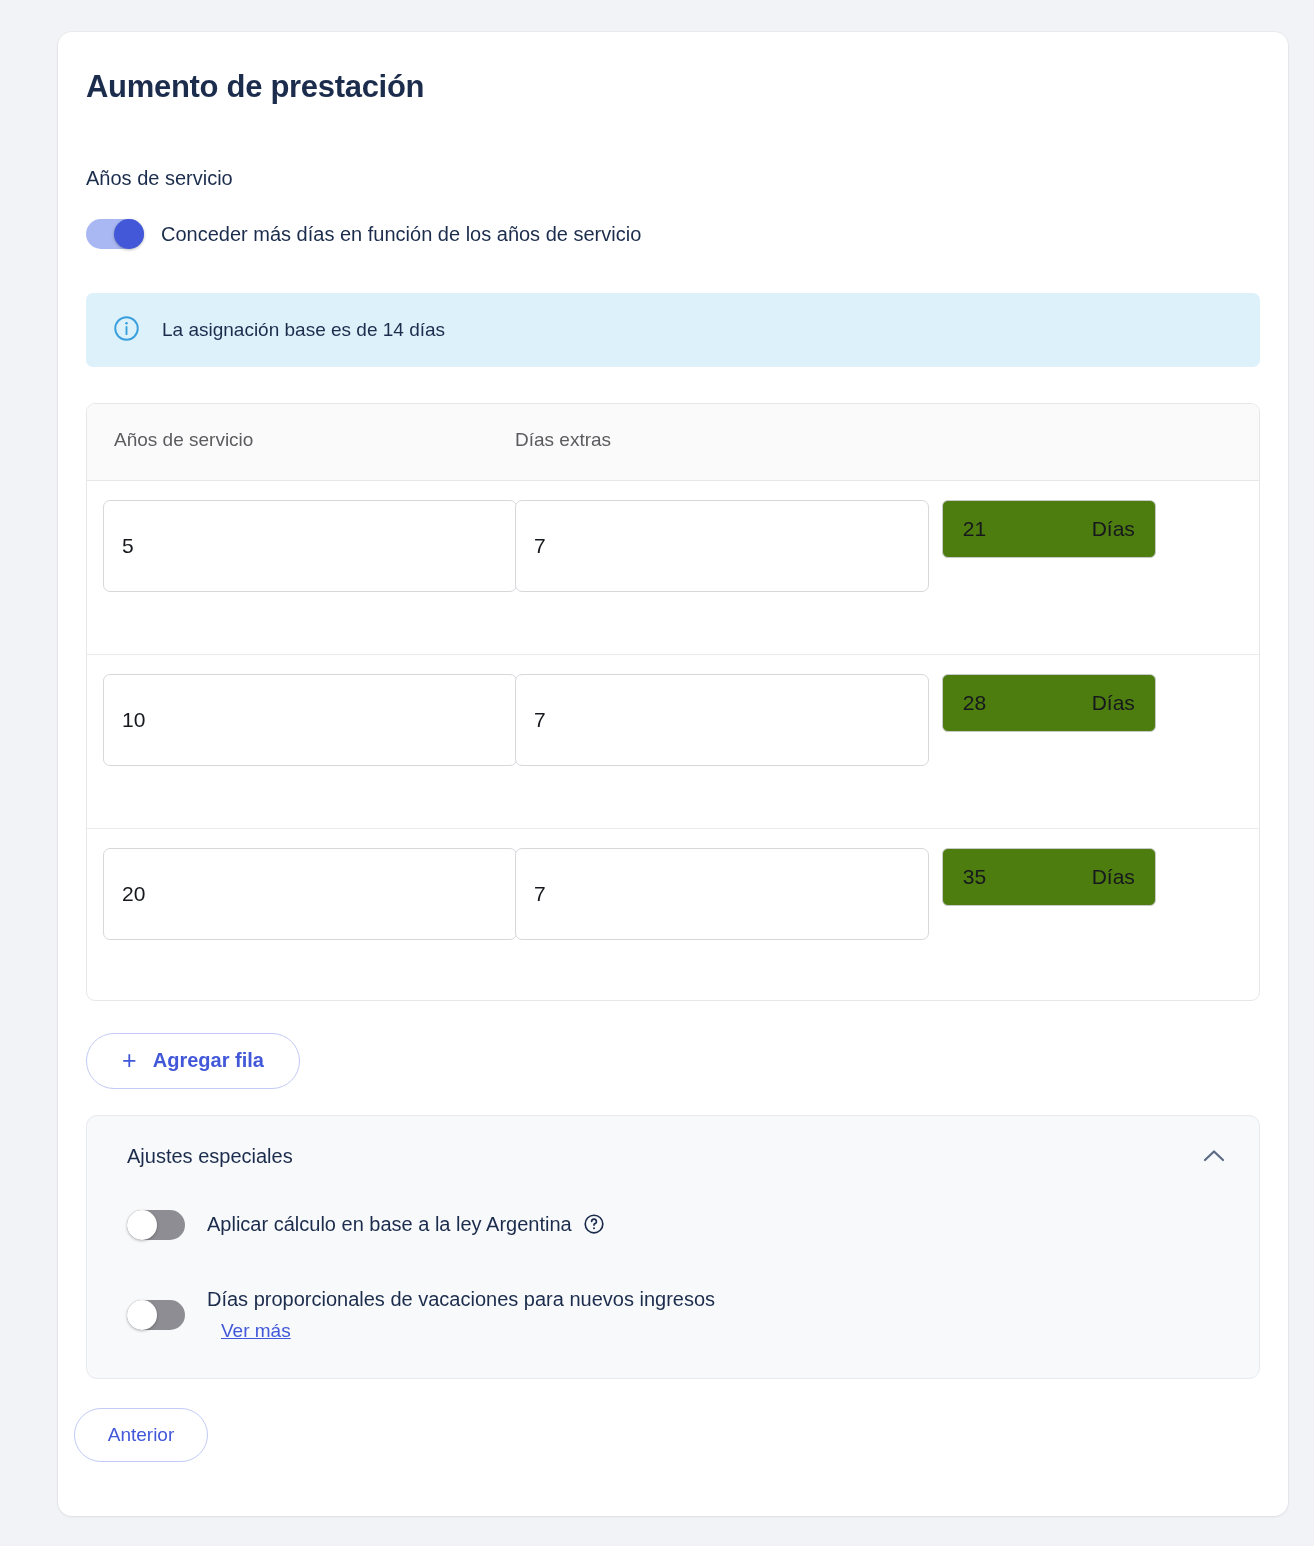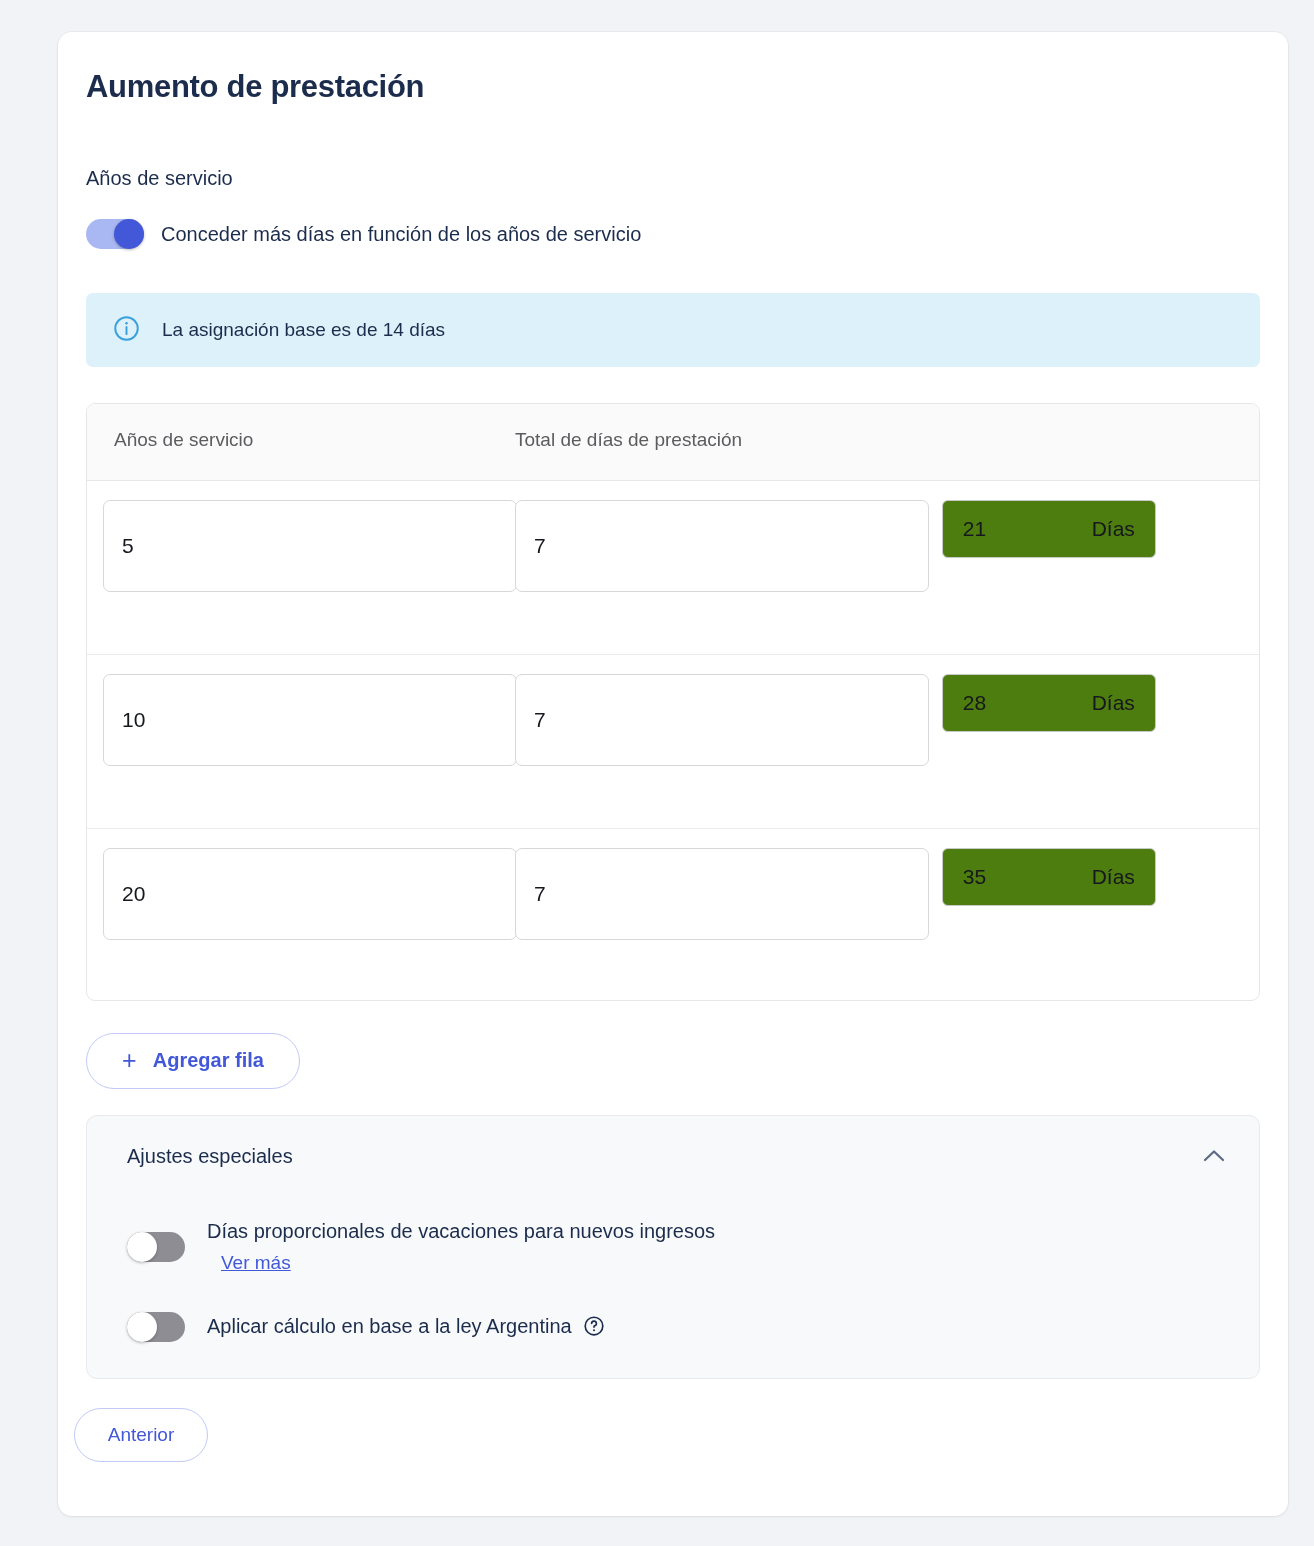--- a/index.html
+++ b/index.html
@@ -261,21 +261,21 @@
           <path d="M12 10.6v6.4" stroke="#3aa0dc" stroke-width="1.7" stroke-linecap="round"></path>
         </svg>
       </span>
       <span class="info-text">La asignación base es de 14 días</span>
     </div>
 
     <div class="table">
 
       <div class="thead">
         <div class="th col-1">Años de servicio</div>
-        <div class="th col-3">Total de días de prestación</div>
+        <div class="th col-2">Días extras</div>
       </div>
 
       <div class="trow">
         <div class="cell-1">
           <div class="txt-input">5</div>
         </div>
         <div class="cell-2">
           <div class="txt-input">7</div>
         </div>
         <div class="cell-3">
@@ -326,42 +326,42 @@
     <div class="special-panel">
       <div class="special-head">
         <span class="special-title">Ajustes especiales</span>
         <span class="chev">
           <svg width="22" height="13" viewBox="0 0 22 13" fill="none">
             <path d="M2 11L11 2.5L20 11" stroke="#5c6b84" stroke-width="2.2" stroke-linecap="round" stroke-linejoin="round"></path>
           </svg>
         </span>
       </div>
 
-      <div class="special-toggle-row second">
-        <div class="switch off">
-          <span class="knob"></span>
-        </div>
-        <div class="special-text-wrap">
-          <div class="special-label">Días proporcionales de vacaciones para nuevos ingresos</div>
-          <a class="ver-mas">Ver más</a>
-        </div>
-      </div>
-
       <div class="special-toggle-row">
         <div class="switch off">
           <span class="knob"></span>
         </div>
         <span class="special-text-wrap">
           <span class="special-label">Aplicar cálculo en base a la ley Argentina</span><span class="help-icon"><svg width="22" height="22" viewBox="0 0 24 24" fill="none">
                 <circle cx="12" cy="12" r="9.6" stroke="#1c2c4c" stroke-width="1.8"></circle>
                 <path d="M9.4 9.2a2.6 2.6 0 1 1 3.2 2.55c-.45.13-.6.5-.6.95v.7" stroke="#1c2c4c" stroke-width="1.8" stroke-linecap="round"></path>
                 <circle cx="12" cy="16.6" r="1.1" fill="#1c2c4c"></circle>
               </svg></span>
         </span>
       </div>
+
+      <div class="special-toggle-row second">
+        <div class="switch off">
+          <span class="knob"></span>
+        </div>
+        <div class="special-text-wrap">
+          <div class="special-label">Días proporcionales de vacaciones para nuevos ingresos</div>
+          <a class="ver-mas">Ver más</a>
+        </div>
+      </div>
     </div>
 
     <div class="footer">
       <button class="btn-prev">Anterior</button>
     </div>
 
   </div>
 </div>
 
 </body></html>

